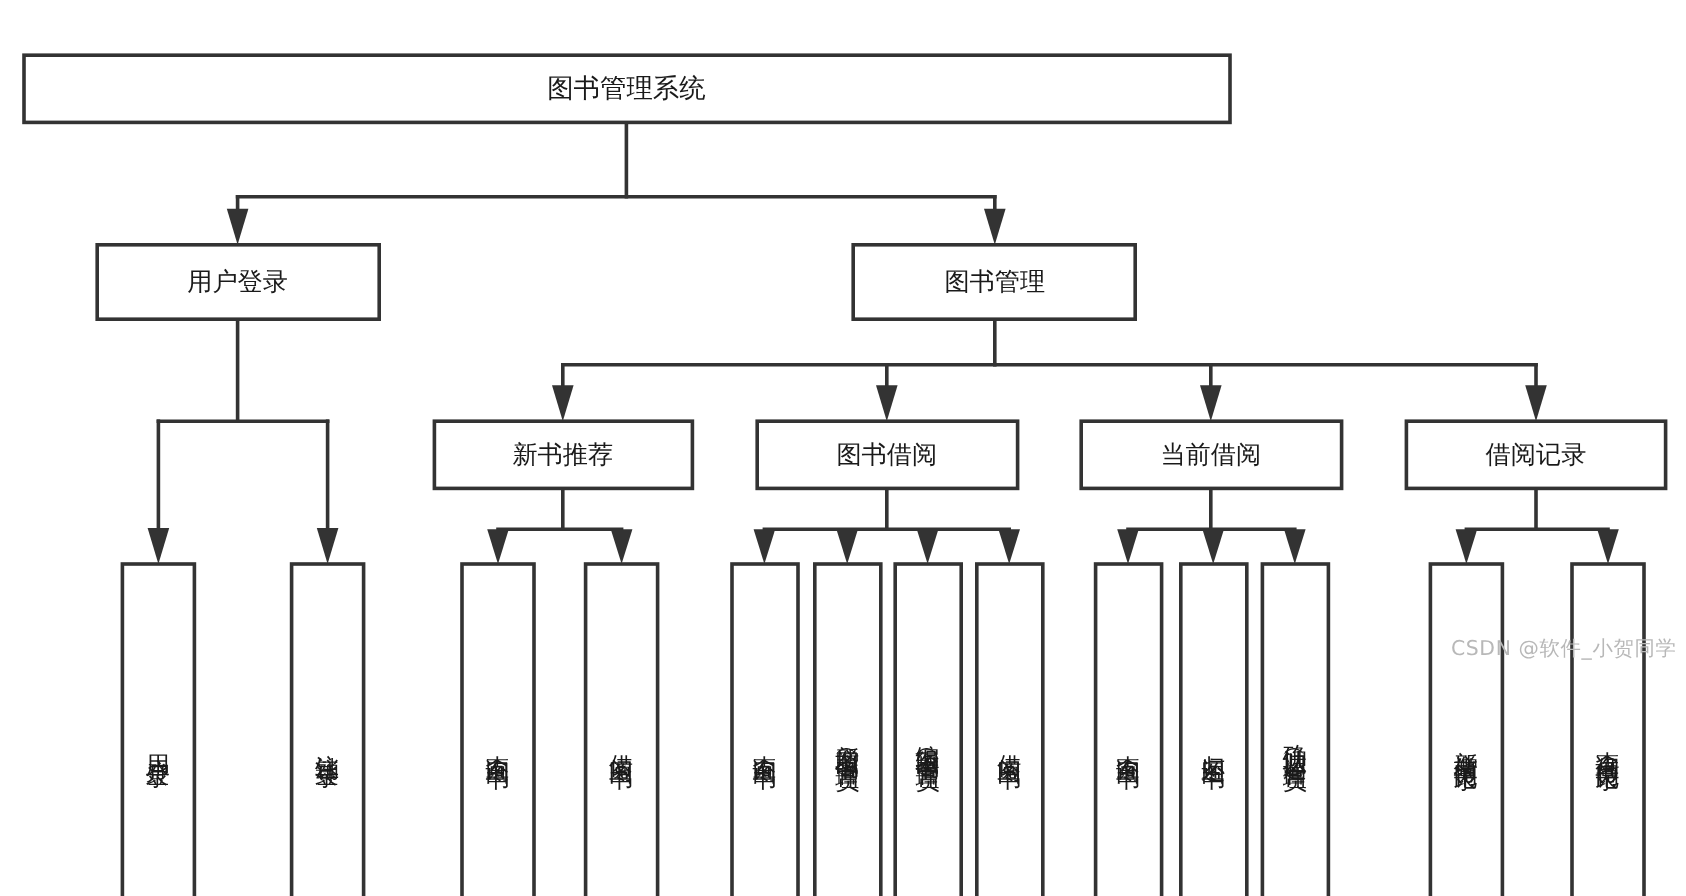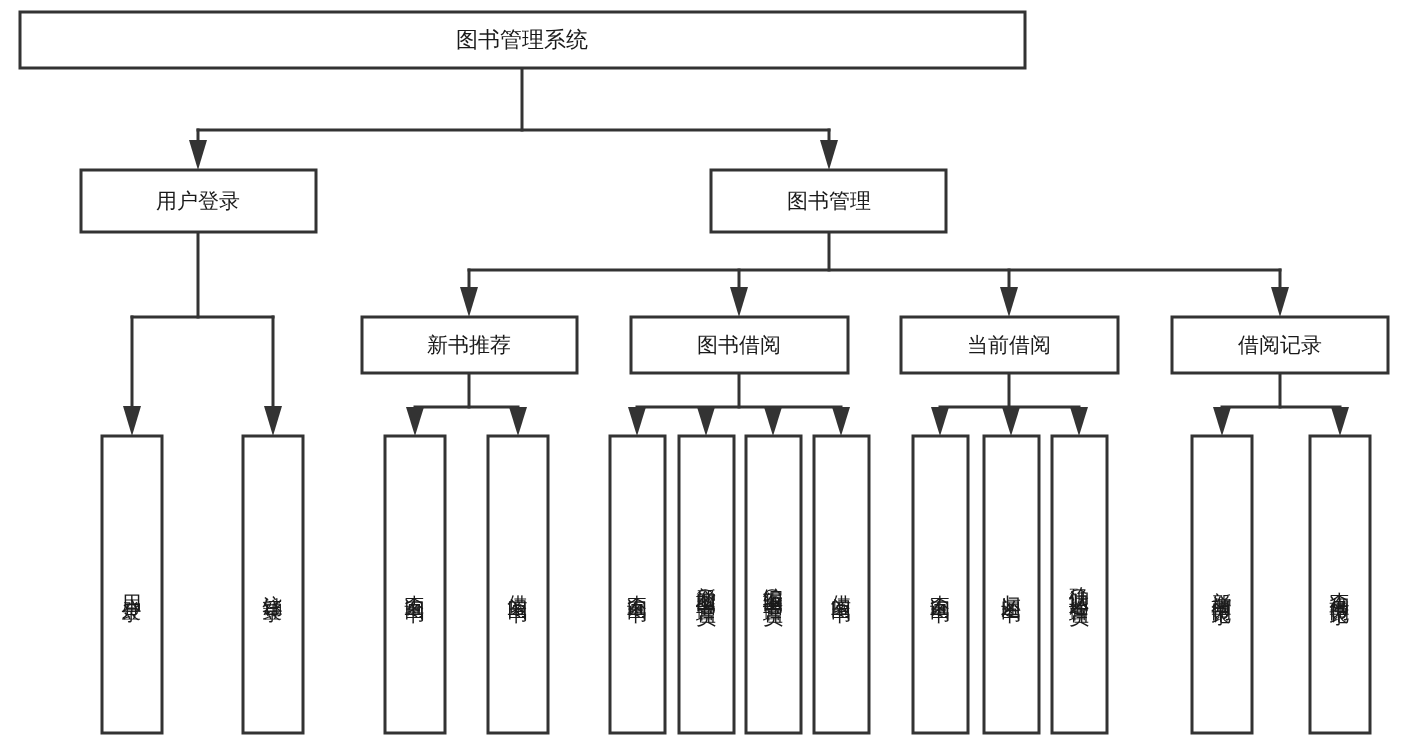--- a/index.html
+++ b/index.html
@@ -11,20 +11,21 @@
     width: 1405px;
     height: 747px;
     font-family: "DejaVu Sans", "Liberation Sans", sans-serif;
     overflow: hidden;
   }
   #diagram-root {
     position: relative;
     width: 1405px;
     height: 524px;
     background: #ffffff;
+    margin-top: 34px;
   }
   svg#flow {
     position: absolute;
     left: 0;
     top: 0;
     width: 1405px;
     height: 747px;
     display: block;
   }
   .node-rect {
@@ -210,14 +211,15 @@
   <div class="vlabel" style="left:610px; top:436px; width:55px; height:297px;">查询图书</div>
   <div class="vlabel" style="left:679px; top:436px; width:55px; height:297px;">新增图书（管理员）</div>
   <div class="vlabel" style="left:746px; top:436px; width:55px; height:297px;">编辑图书（管理员）</div>
   <div class="vlabel" style="left:814px; top:436px; width:55px; height:297px;">借阅图书</div>
   <div class="vlabel" style="left:913px; top:436px; width:55px; height:297px;">查询图书</div>
   <div class="vlabel" style="left:984px; top:436px; width:55px; height:297px;">归还图书</div>
   <div class="vlabel" style="left:1052px; top:436px; width:55px; height:297px;">确认归还（管理员）</div>
   <div class="vlabel" style="left:1192px; top:436px; width:60px; height:297px;">新增借阅记录</div>
   <div class="vlabel" style="left:1310px; top:436px; width:60px; height:297px;">查询借阅记录</div>
 
+  <div class="watermark">CSDN @软件_小贺同学</div>
 
 </div>
 
 </body></html>

